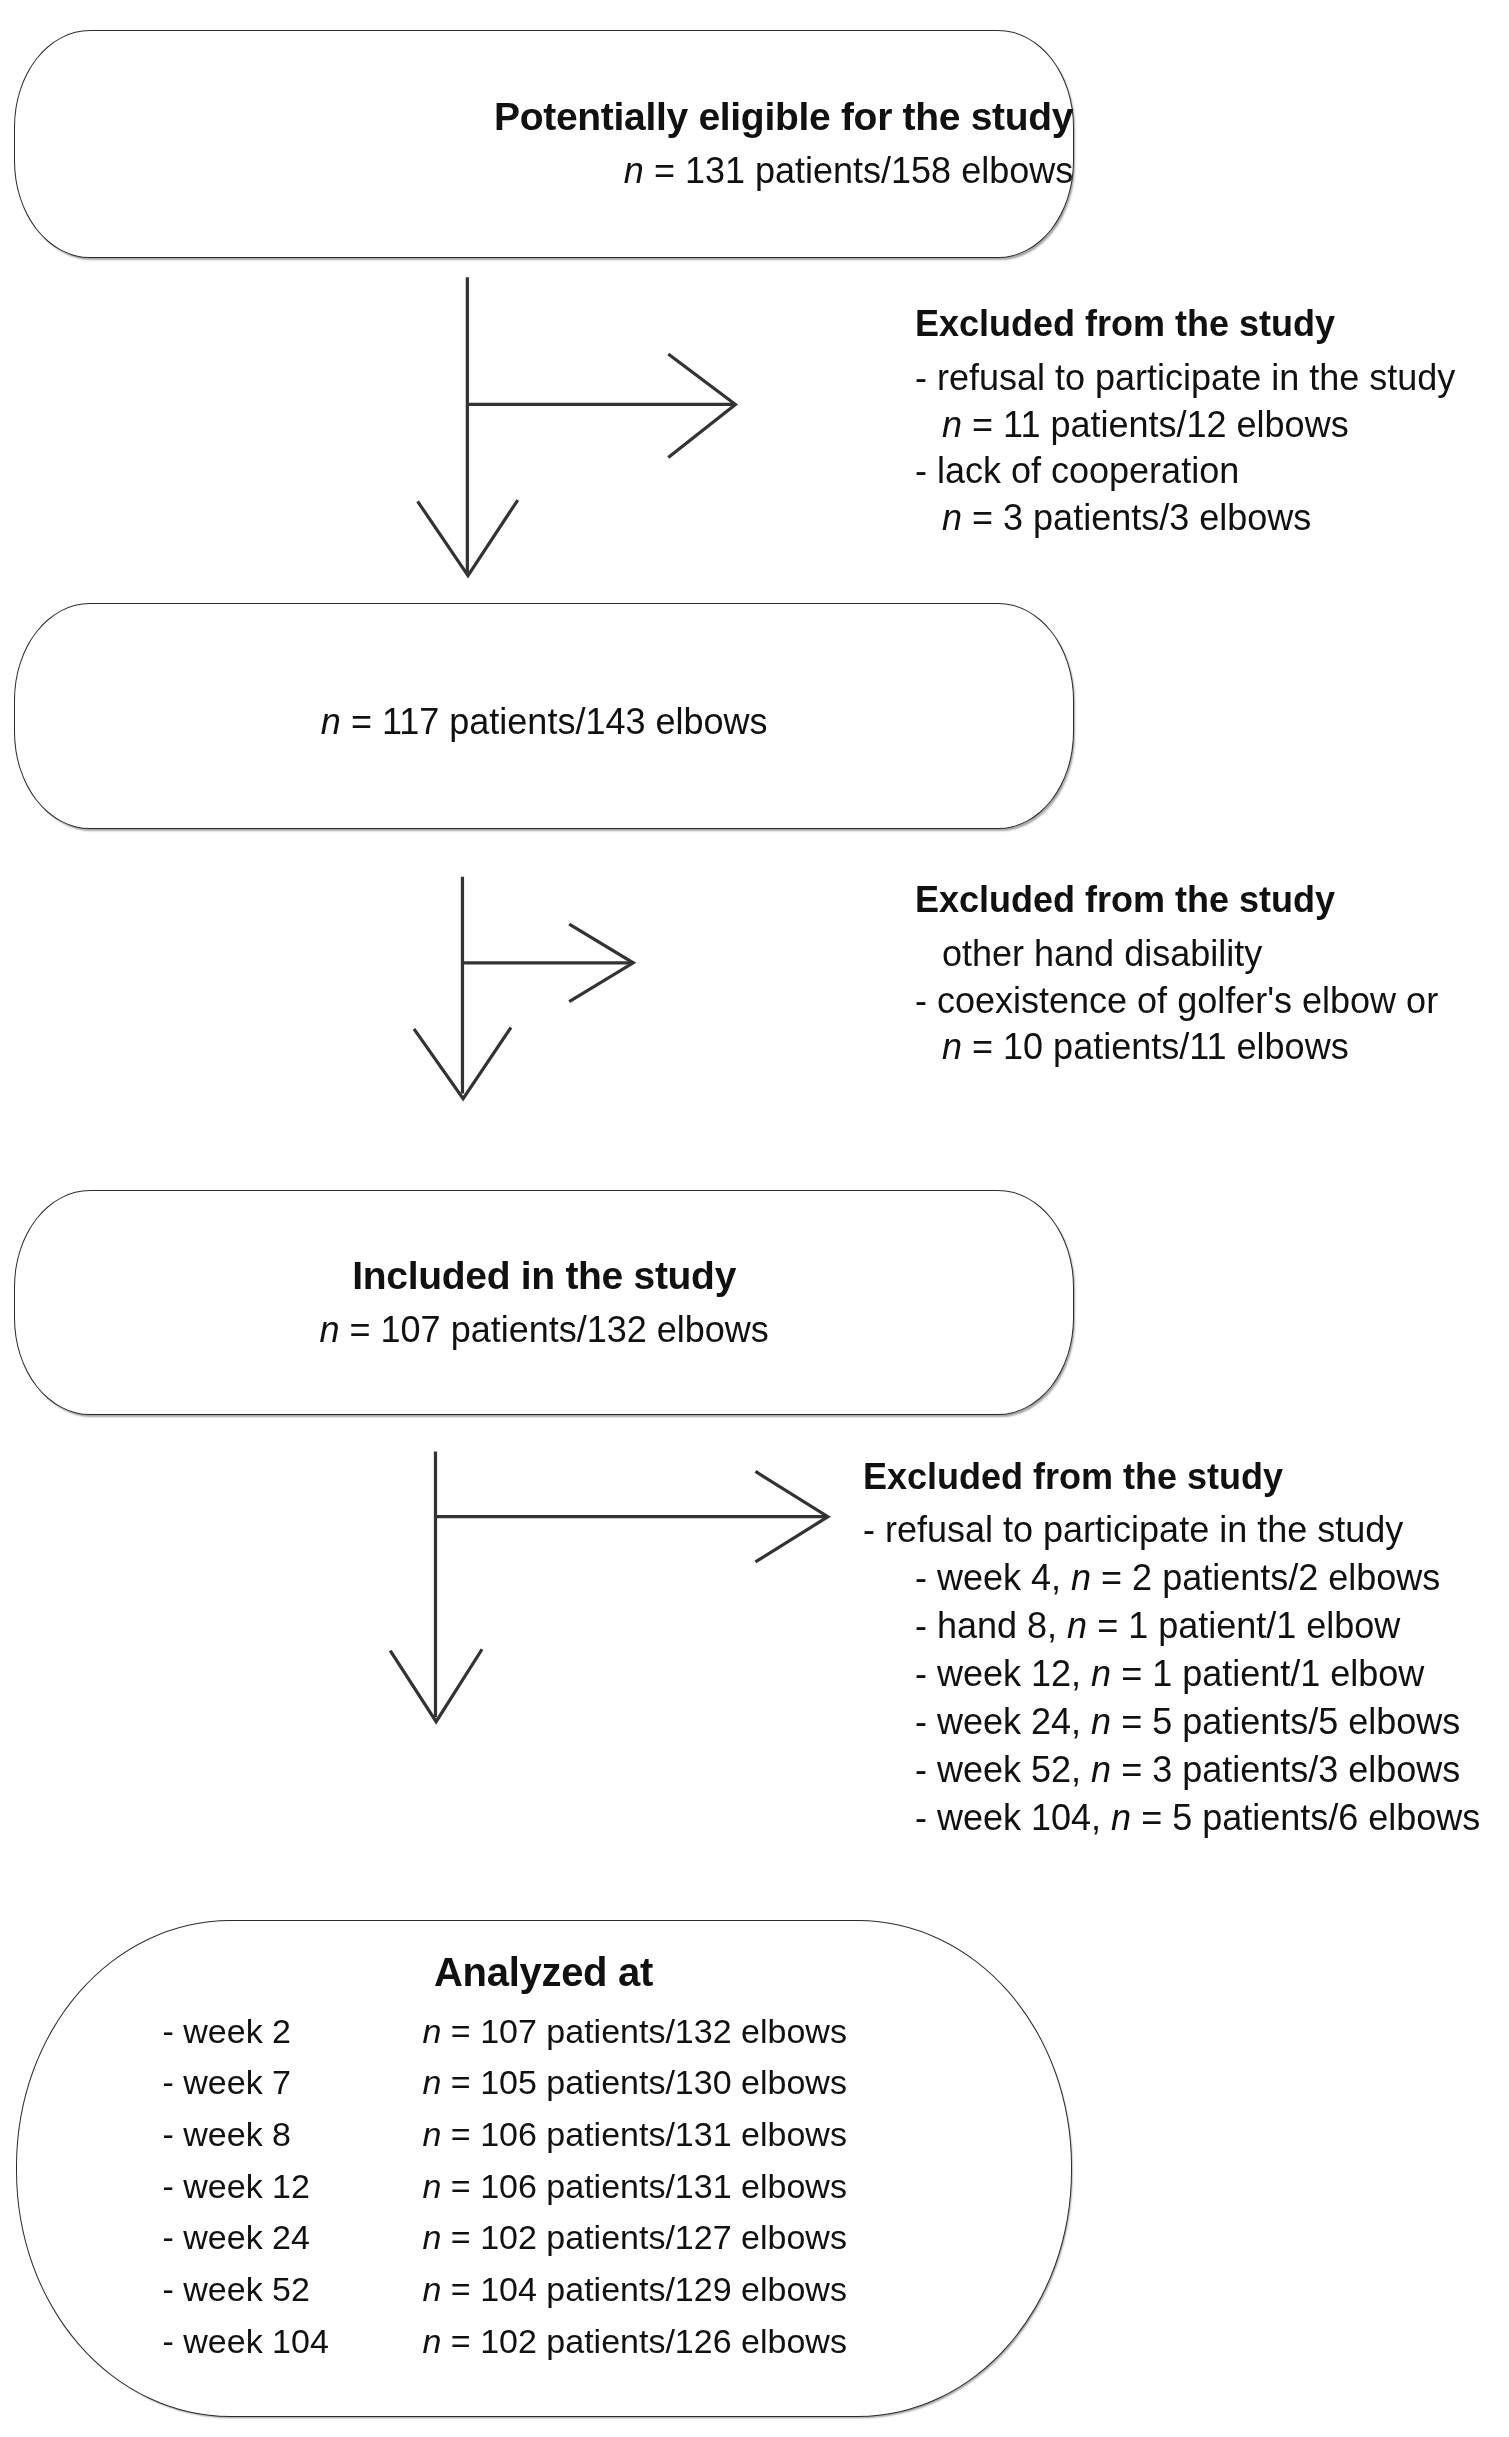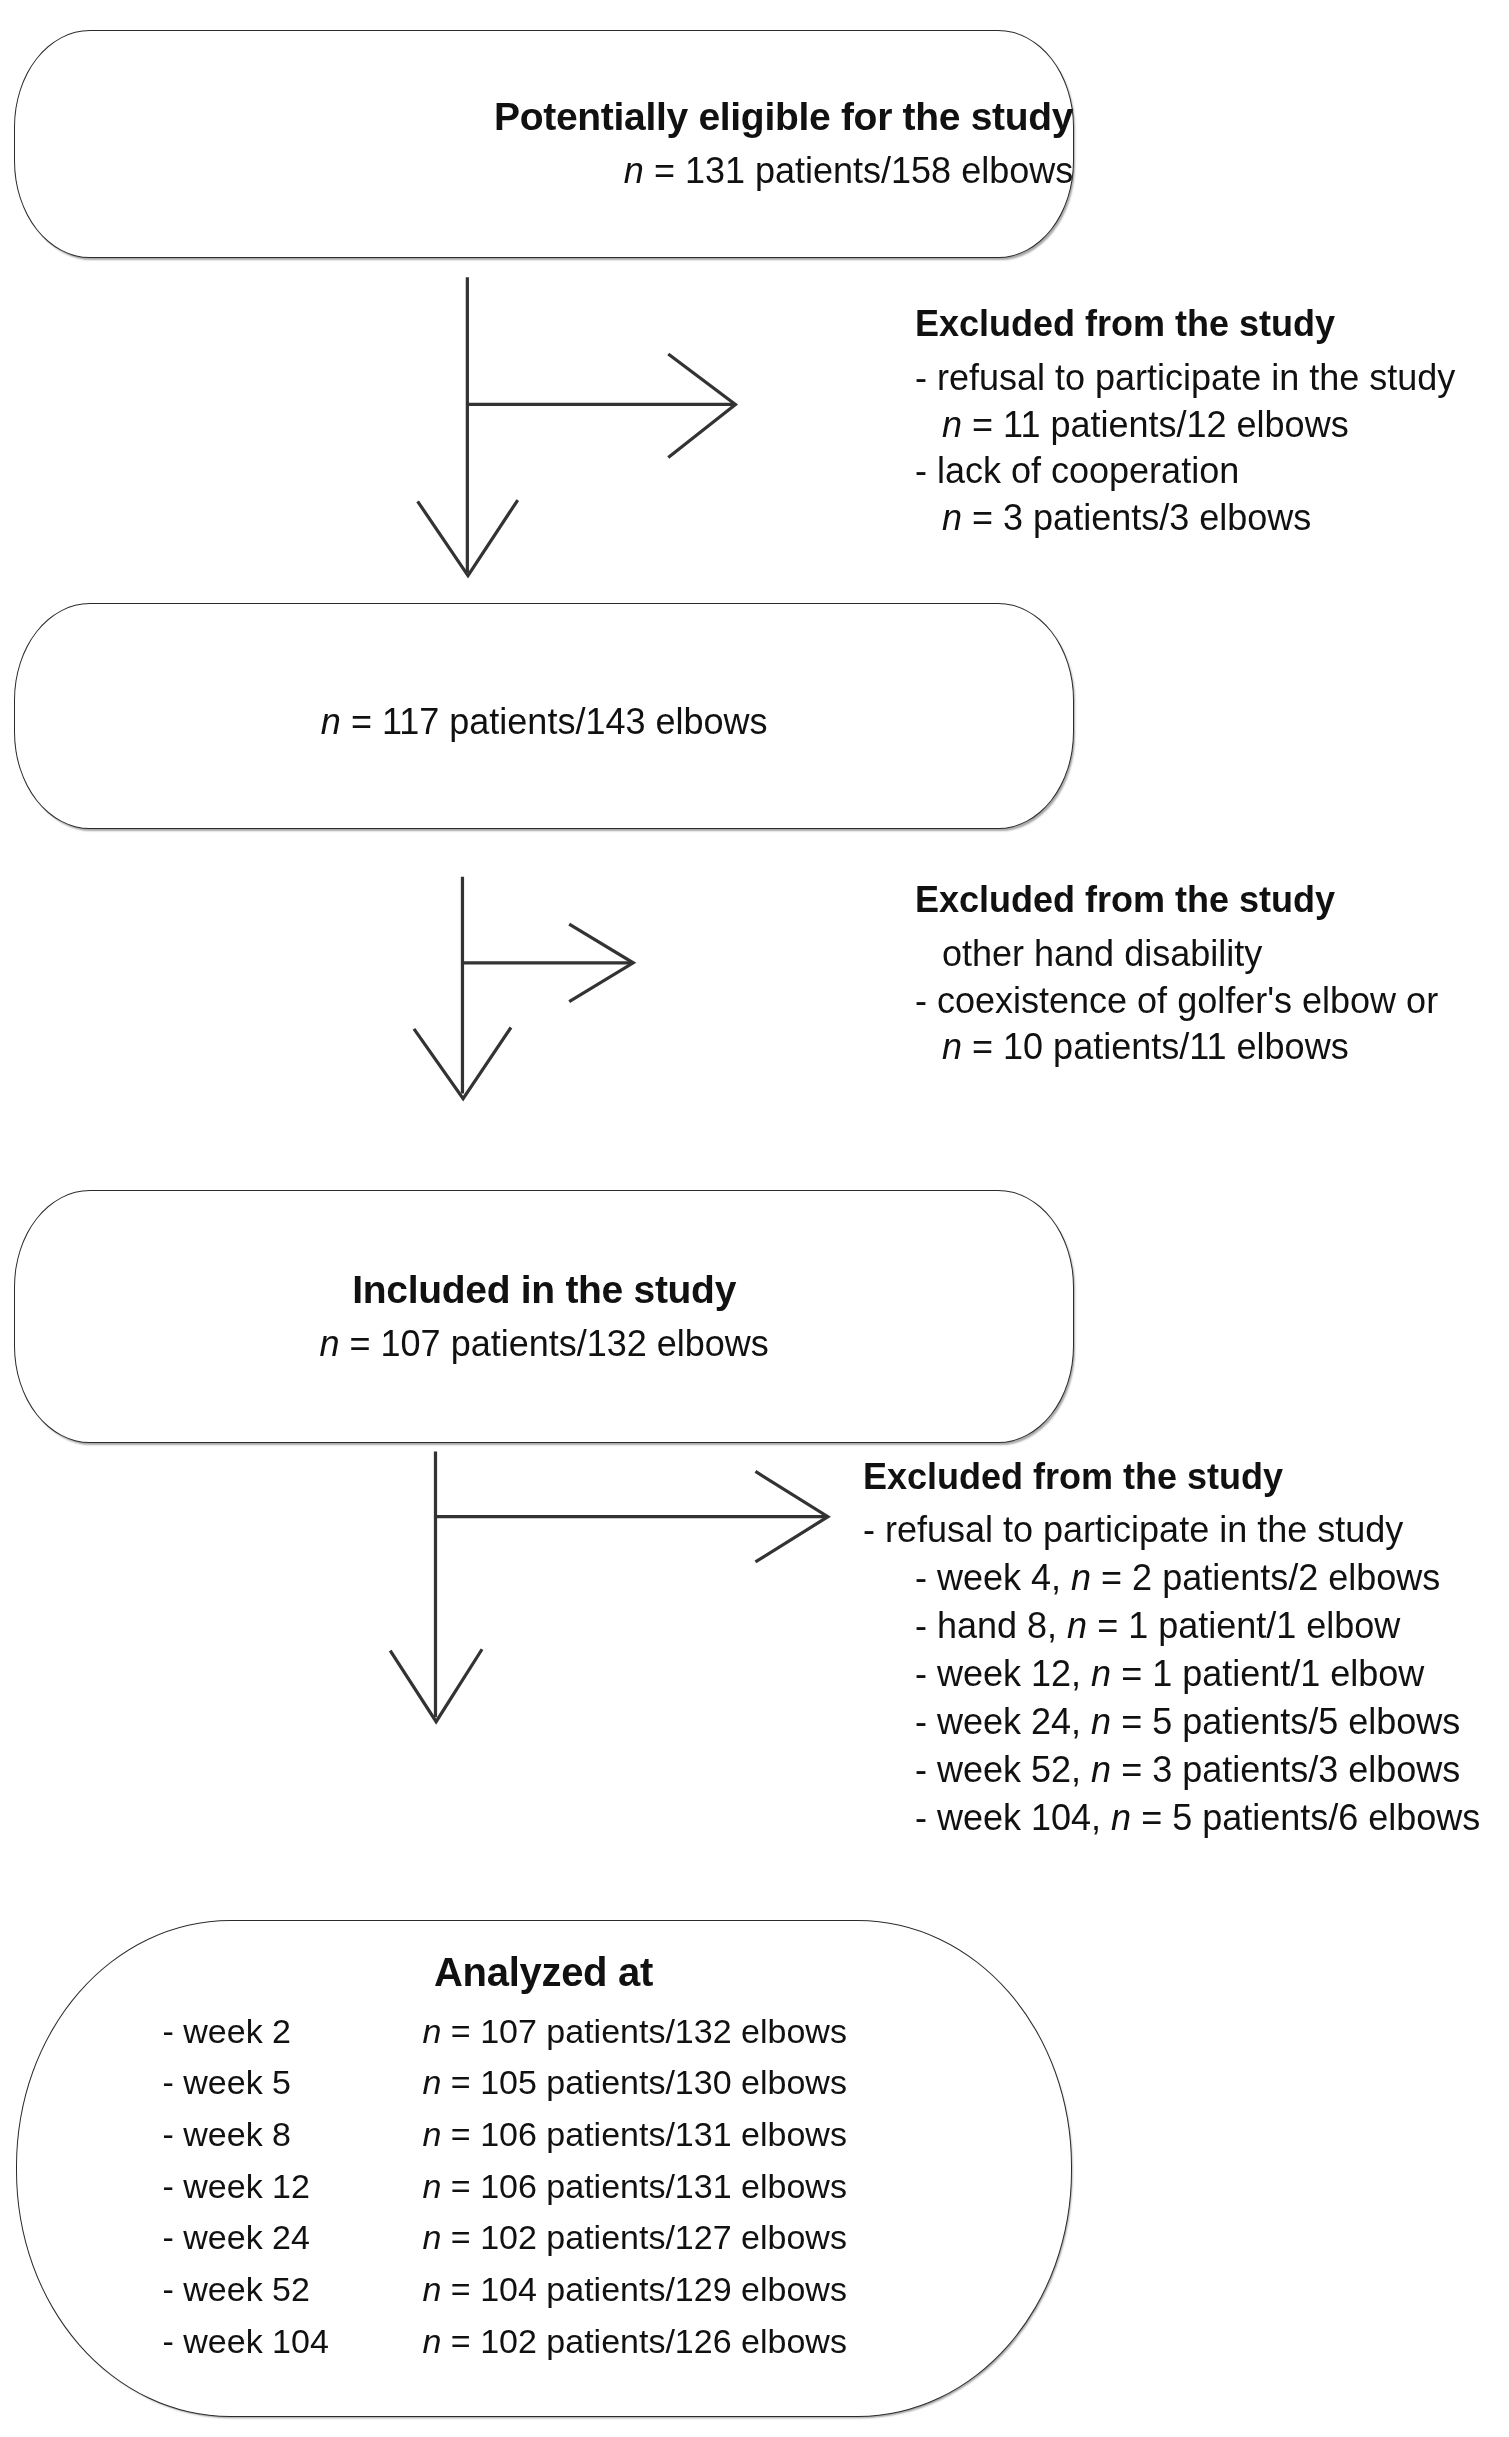--- a/index.html
+++ b/index.html
@@ -36,21 +36,21 @@
     line-height:1.12;
     margin-top:13px;
     text-align:center;
     white-space:nowrap;
   }
   .ital{font-style:italic;}
 
   
   #node-eligible{left:14.2px;  top:30px;   width:1060px; height:228px; border-radius:76px/97px;align-items:flex-end;}
   #node-examined{left:14.2px;  top:603px;  width:1060px; height:226px; border-radius:76px/97px;}
-  #node-included{left:14.2px;  top:1190px; width:1060px; height:253px; border-radius:76px/97px;}
+  #node-included{left:14.2px;  top:1190px; width:1060px; height:225px; border-radius:76px/97px;}
   #node-analyzed{left:15.5px;  top:1920px; width:1056px; height:497px; border-radius:214px/246px;
                  display:block;padding:30px 0 0 0;}
 
   #node-analyzed .title{font-size:40px;margin:0 0 11.6px 0;}
 
   
   .an-rows{margin:2.6px 0 0 146px;}
   .an-row{display:flex;align-items:baseline;font-size:34px;line-height:1.52;white-space:nowrap;}
   .an-row .wk{width:260px;flex:0 0 260px;}
   .an-row .val{flex:0 0 auto;}
@@ -148,21 +148,21 @@
   </div>
 
   <div class="node" id="node-analyzed">
     <div class="title" style="text-align:center;">Analyzed at</div>
     <div class="an-rows">
       <div class="an-row">
         <span class="wk">- week 2</span>
         <span class="val"><span class="ital">n</span><span> = 107 patients/132 elbows</span></span>
       </div>
       <div class="an-row">
-        <span class="wk">- week 5</span>
+        <span class="wk">- week 7</span>
         <span class="val"><span class="ital">n</span><span> = 105 patients/130 elbows</span></span>
       </div>
       <div class="an-row">
         <span class="wk">- week 8</span>
         <span class="val"><span class="ital">n</span><span> = 106 patients/131 elbows</span></span>
       </div>
       <div class="an-row">
         <span class="wk">- week 12</span>
         <span class="val"><span class="ital">n</span><span> = 106 patients/131 elbows</span></span>
       </div>

